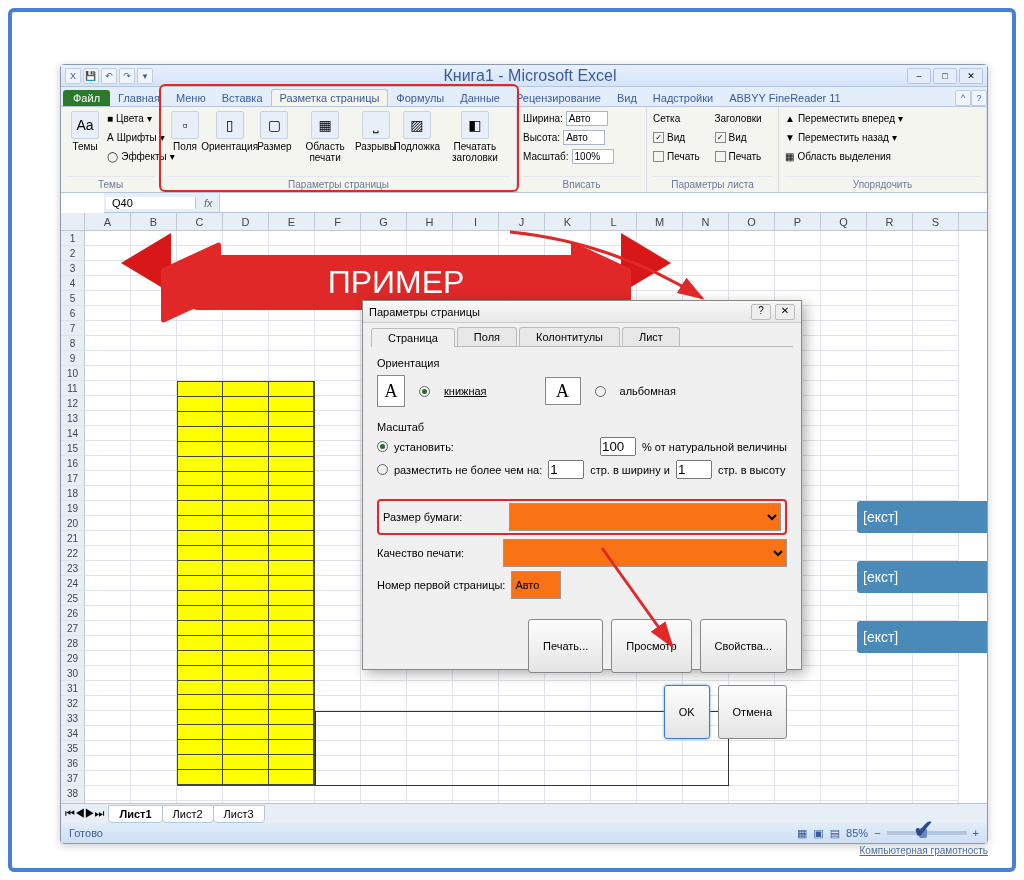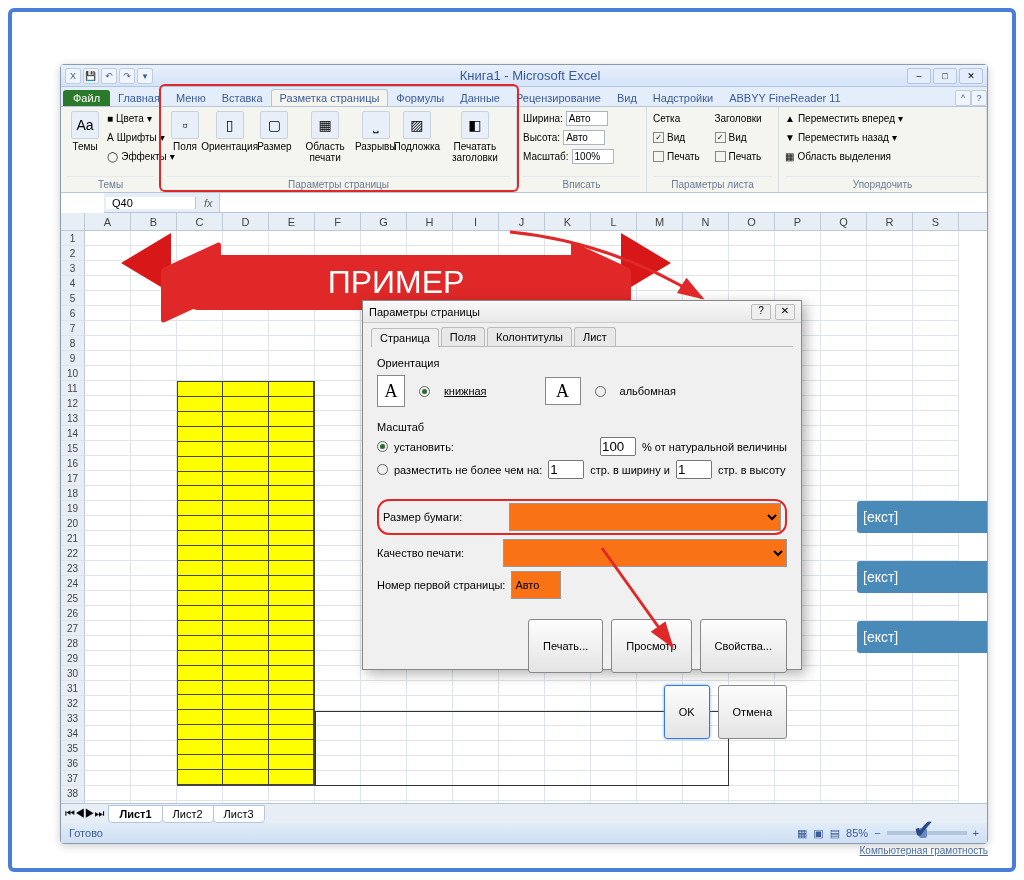--- a/index.html
+++ b/index.html
@@ -2,21 +2,21 @@
 <html><head>
 <meta charset="utf-8">
 <style>
 * { box-sizing: border-box; margin: 0; padding: 0; font-family: "Segoe UI", Tahoma, sans-serif; }
 body { background: #fff; width: 1024px; height: 880px; position: relative; overflow: hidden; }
 .outer-frame { position: absolute; inset: 8px; border: 4px solid #4a7fd8; border-radius: 6px; background: #fff; }
 .excel-window { position: absolute; top: 52px; left: 48px; width: 928px; height: 780px; border: 1px solid #8a9ab0; border-radius: 4px; box-shadow: 0 2px 8px rgba(0,0,0,.2); background: #fff; display: flex; flex-direction: column; }
 .titlebar { height: 22px; background: linear-gradient(#e8f0fc, #d5e3f8); display: flex; align-items: center; padding: 0 4px; border-bottom: 1px solid #b5c5dd; }
 .qat { display: flex; gap: 2px; align-items: center; }
 .qat-btn { width: 16px; height: 16px; background: #f0f4fb; border: 1px solid #c0cde0; border-radius: 2px; font-size: 9px; display: flex; align-items: center; justify-content: center; color: #3a5b9a; }
-.title-text { flex: 1; text-align: center; font-size: 13px; color: #3a5b9a; }
+.title-text { flex: 1; text-align: center; font-size: 16px; color: #3a5b9a; }
 .win-btns { display: flex; gap: 2px; }
 .win-btn { width: 24px; height: 16px; background: #e3eefa; border: 1px solid #b5c5dd; border-radius: 2px; font-size: 9px; display: flex; align-items: center; justify-content: center; }
 .tabs { height: 20px; background: #e3eefa; display: flex; align-items: flex-end; padding-left: 2px; border-bottom: 1px solid #b5c5dd; font-size: 11px; }
 .tab-file { background: #2b7a2b; color: #fff; padding: 2px 10px; border-radius: 3px 3px 0 0; }
 .tab { padding: 2px 8px; color: #3a5b9a; cursor: pointer; }
 .tab.active { background: #f5f5f0; border: 1px solid #b5c5dd; border-bottom: none; border-radius: 3px 3px 0 0; }
 .ribbon { height: 86px; background: #f5f5f0; border-bottom: 1px solid #b5c5dd; display: flex; font-size: 10px; position: relative; }
 .rgroup { border-right: 1px solid #d8dde5; padding: 2px 6px; display: flex; flex-direction: column; justify-content: space-between; }
 .rgroup-label { text-align: center; font-size: 10px; color: #6a7a95; padding-top: 2px; border-top: 1px solid #e3e7ee; }
 .rbtns { display: flex; gap: 4px; align-items: flex-start; flex: 1; }
@@ -56,35 +56,35 @@
 .zoom { display: flex; align-items: center; gap: 6px; }
 .zoom-slider { width: 80px; height: 4px; background: #b5c5dd; position: relative; }
 .zoom-slider::after { content: ''; position: absolute; left: 40%; top: -3px; width: 8px; height: 10px; background: #6a8abf; border-radius: 2px; }
 
 .dialog { position: absolute; top: 288px; left: 350px; width: 440px; height: 370px; background: #f0f0f0; border: 1px solid #888; box-shadow: 4px 4px 12px rgba(0,0,0,.3); font-size: 11px; }
 .dlg-title { height: 22px; background: linear-gradient(#f8f8f8,#e8e8e8); border-bottom: 1px solid #ccc; display: flex; align-items: center; padding: 0 6px; justify-content: space-between; }
 .dlg-titlebtns { display: flex; gap: 4px; }
 .dlg-tbtn { width: 20px; height: 16px; border: 1px solid #bbb; background: #eee; border-radius: 2px; text-align: center; font-size: 10px; }
 .dlg-body { padding: 4px 8px 8px; }
 .dlg-tabs { display: flex; border-bottom: 1px solid #bbb; }
-.dlg-tab { padding: 3px 8px; border: 1px solid #bbb; border-bottom: none; background: #e8e8e8; margin-right: 2px; border-radius: 3px 3px 0 0; }
+.dlg-tab { padding: 3px 16px; border: 1px solid #bbb; border-bottom: none; background: #e8e8e8; margin-right: 2px; border-radius: 3px 3px 0 0; }
 .dlg-tab.active { background: #f0f0f0; position: relative; top: 1px; }
 .dlg-content { padding: 10px 6px; }
 .fld { display: flex; align-items: center; gap: 6px; margin: 4px 0; }
 .fld label { min-width: 120px; }
 .fld input[type=text], .fld select { border: 1px solid #999; height: 28px; font-size: 11px; padding: 12px 3px; background: #f97316; }
 .orient-icon { width: 28px; height: 32px; border: 1px solid #888; background: #fff; display: inline-flex; align-items: center; justify-content: center; font-size: 18px; font-family: serif; }
 .radio { width: 11px; height: 11px; border: 1px solid #666; border-radius: 50%; display: inline-block; position: relative; }
 .radio.checked::after { content: ''; position: absolute; inset: 2px; background: #2a6a2a; border-radius: 50%; }
 .spin { width: 36px; }
 .dlg-sel { flex: 1; }
 .dlg-btns { display: flex; justify-content: flex-end; gap: 8px; padding: 6px; }
 .dlg-btn { padding: 20px 14px; border: 1px solid #888; background: linear-gradient(#fdfdfd,#e4e4e4); border-radius: 3px; font-size: 11px; }
 .dlg-btn.default { border-color: #3a7ad6; box-shadow: 0 0 3px #6aa8f0; }
-.dlg-row-hl { border: 2px solid #e02828; border-radius: 12px; padding: 2px 4px; }
+.dlg-row-hl { border: 2px solid #e02828; border-radius: 4px; padding: 2px 4px; }
 .arrow { position: absolute; pointer-events: none; }
 .arrow-line { stroke: #e02828; stroke-width: 3; fill: none; }
 .arrow-head { fill: #e02828; }
 .watermark { position: absolute; bottom: 12px; right: 24px; font-size: 10px; color: #4a6a9a; text-align: center; }
 .watermark .chk-logo { font-size: 26px; color: #2a4a8a; }
 </style>
 </head>
 <body>
 
 <div class="outer-frame">

